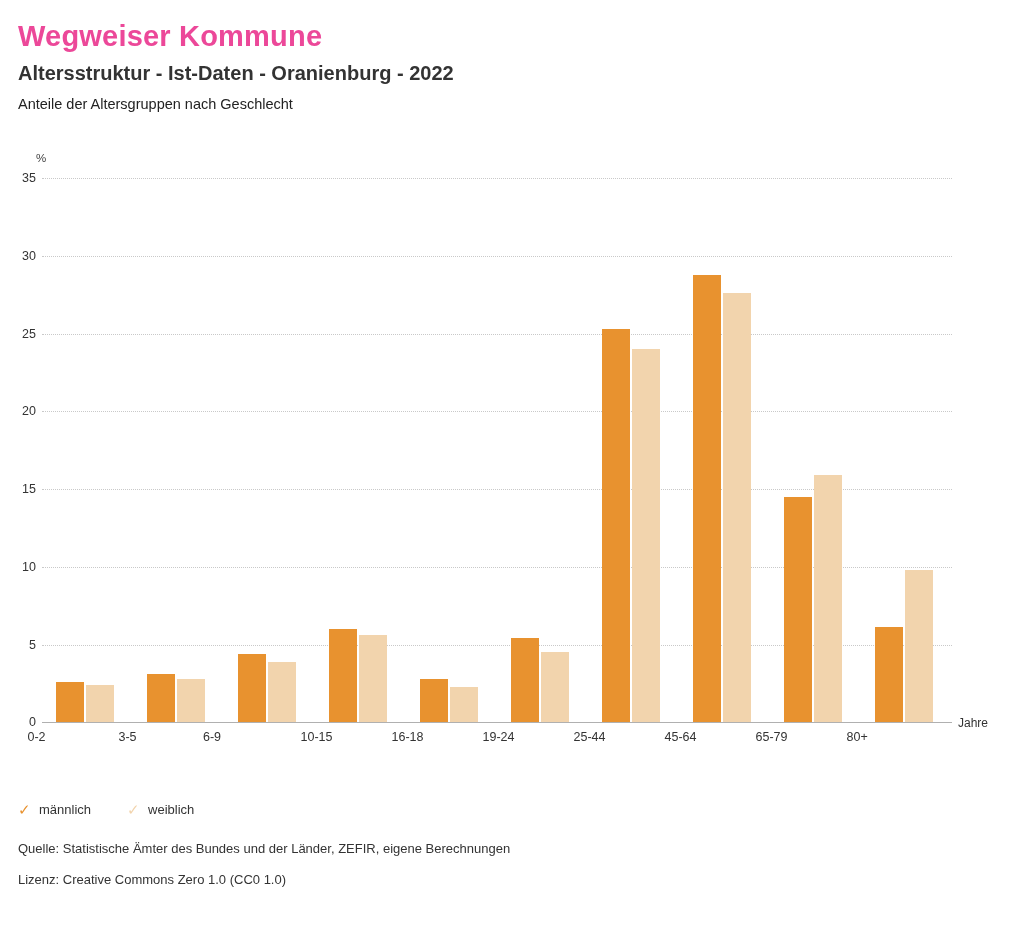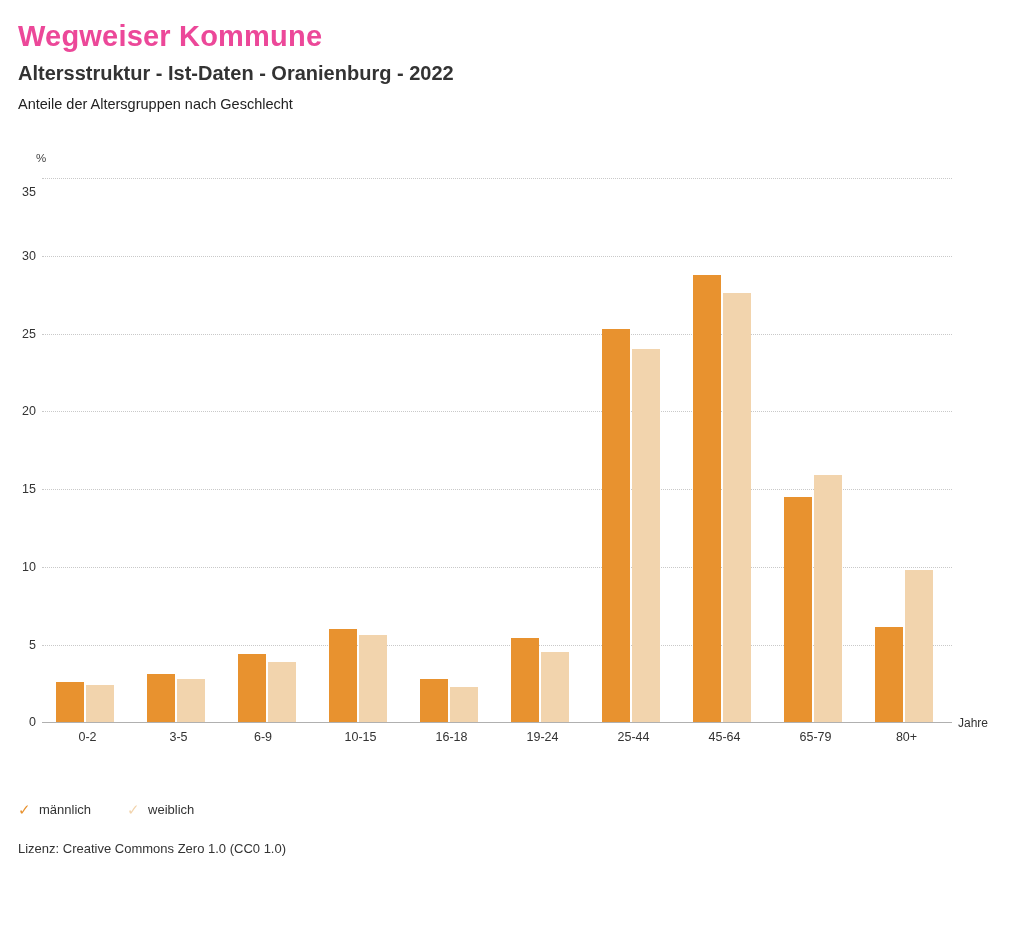--- a/index.html
+++ b/index.html
@@ -112,21 +112,20 @@
     bottom: 0;
     width: 28px;
   }
   .bar.male   { left: 14px;  background: #e8922f; }
   .bar.female { left: 44px;  background: #f2d4ad; }
 
   .xtick {
     position: absolute;
     top: 552px;
     width: 120px;
-    text-align: center;
     font-size: 12.5px;
     color: #333;
   }
 
   
   .legend {
     position: absolute;
     left: 18px;
     top: 802px;
     display: flex;
@@ -183,21 +182,21 @@
         <div class="ytick" style="top: 388.571px;">10</div>
         <div class="gridline" style="top: 310.857px;"></div>
         <div class="ytick" style="top: 310.857px;">15</div>
         <div class="gridline" style="top: 233.143px;"></div>
         <div class="ytick" style="top: 233.143px;">20</div>
         <div class="gridline" style="top: 155.429px;"></div>
         <div class="ytick" style="top: 155.429px;">25</div>
         <div class="gridline" style="top: 77.7143px;"></div>
         <div class="ytick" style="top: 77.7143px;">30</div>
         <div class="gridline" style="top: 0px;"></div>
-        <div class="ytick" style="top: 14px;">35</div>
+        <div class="ytick" style="top: 0px;">35</div>
       </div>
     <div class="bars" id="bars">
         <div class="group" style="left: 0px; width: 91px;">
           <div class="bar male" title="männlich 0-2: 2.6" style="height: 40.4114px; background: rgb(232, 146, 47);"></div>
           <div class="bar female" title="weiblich 0-2: 2.4" style="height: 37.3029px; background: rgb(242, 212, 173);"></div>
         </div>
         <div class="group" style="left: 91px; width: 91px;">
           <div class="bar male" title="männlich 3-5: 3.1" style="height: 48.1829px; background: rgb(232, 146, 47);"></div>
           <div class="bar female" title="weiblich 3-5: 2.8" style="height: 43.52px; background: rgb(242, 212, 173);"></div>
         </div>
@@ -255,14 +254,15 @@
       <span class="legend-check male" style="color: rgb(232, 146, 47);">✓</span>
       <span>männlich</span>
     </div>
     <div class="legend-item">
       <span class="legend-check female" style="color: rgb(242, 212, 173);">✓</span>
       <span>weiblich</span>
     </div>
   </div>
 
 <div class="footer">
+  <div>Quelle: Statistische Ämter des Bundes und der Länder, ZEFIR, eigene Berechnungen</div>
   <div>Lizenz: Creative Commons Zero 1.0 (CC0 1.0)</div>
 </div>
 
 </body></html>

